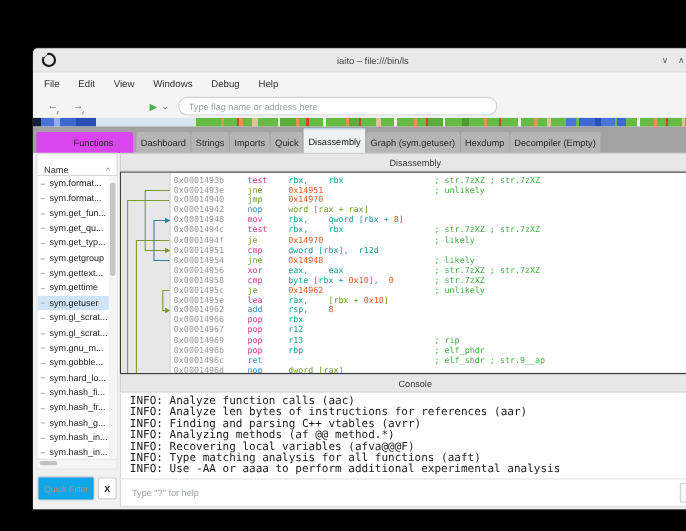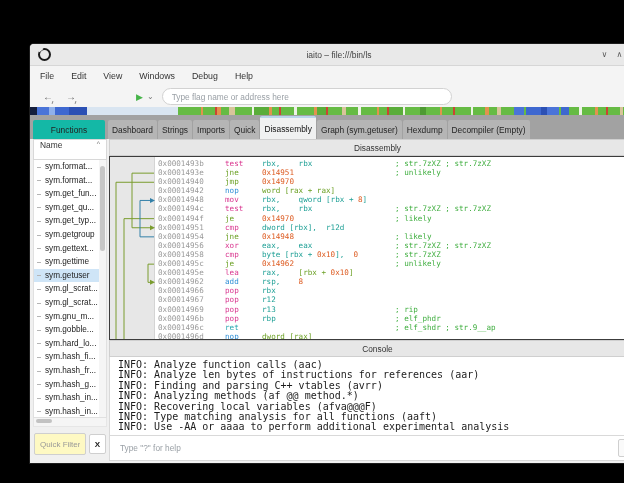--- a/index.html
+++ b/index.html
@@ -31,46 +31,46 @@
   .navarrow::after{content:"";position:absolute;right:0px;bottom:-2px;width:1px;height:3px;background:#8a8a8a;transform:rotate(18deg);}
   .play{color:var(--play-green);font-size:9px;margin-left:60px;line-height:10px;}
   .chev{font-size:8px;color:#777;margin-left:4px;}
   .searchbox{margin-left:8px;width:270px;height:15px;border:1px solid #d2d2d2;border-radius:9px;
     font-size:8.3px;padding:0 9px;color:#333;background:#fff;outline:none;font-family:"Liberation Sans",sans-serif;}
   .searchbox::placeholder{color:#9aa0a6;}
   
   .colorbar{height:8px;flex:0 0 auto;}
   
   .tabstrip{height:24px;background:#a2a2a2;display:flex;align-items:flex-end;flex:0 0 auto;}
-  .func-tab{width:72px;height:19px;margin-left:3px;background:#14b8a6;font-size:8.4px;color:#222;
-    display:flex;align-items:center;justify-content:center;border-radius:2px 2px 0 0;}
+  .func-tab{width:72px;height:19px;margin-left:3px;background:#d946ef;font-size:8.4px;color:#222;
+    display:flex;align-items:center;justify-content:center;border-radius:2px 2px 0 0;padding-left:16px;}
   .tabs{display:flex;align-items:flex-end;margin-left:3px;height:100%;}
   .tab{height:19px;background:var(--tab-inactive-bg);color:#252525;font-size:8.4px;
     display:flex;align-items:center;padding:0 4px;margin-right:1px;border-radius:2px 2px 0 0;}
   .tab.active{height:21px;background:var(--tab-active-bg);border-top:2px solid #b9d5ea;color:#111;}
   
   .body{flex:1;display:flex;padding:0 2px 2px 3px;gap:2px;min-height:0;}
   
   .sidebar{width:74px;display:flex;flex-direction:column;background:#f0f0f0;flex:0 0 auto;}
-  .name-header{height:19px;background:#fff;border:1px solid #d8d8d8;display:flex;align-items:flex-start;
+  .name-header{height:19px;background:#fff;border:1px solid #d8d8d8;display:flex;align-items:flex-end;
     font-size:8.4px;color:#333;padding:0 6px;flex:0 0 auto;}
   .name-header .sort{margin-left:auto;color:#777;font-size:7px;}
   .flist-wrap{flex:1;display:flex;background:#fff;border:1px solid #e0e0e0;border-top:none;min-height:0;overflow:hidden;}
   .flist{flex:1;overflow:hidden;}
   .fitem{height:13.6px;line-height:13.6px;font-size:8.2px;color:#222;padding-left:11px;position:relative;
     white-space:nowrap;overflow:hidden;}
   .fitem::before{content:"";position:absolute;left:3px;top:6.6px;width:4px;border-top:1px solid #b5b5b5;}
   .fitem.sel{background:var(--accent-selection);}
   .vscroll{width:7px;background:#f5f5f5;position:relative;flex:0 0 auto;}
   .vthumb{position:absolute;left:1px;top:6px;width:5px;height:85px;background:#c6c6c6;border-radius:3px;}
   .hscroll{height:8px;background:#f5f5f5;position:relative;flex:0 0 auto;border:1px solid #e6e6e6;border-top:none;}
   .hthumb{position:absolute;left:2px;top:1px;width:16px;height:4px;background:#c2c2c2;border-radius:2px;}
   .filter-row{height:34px;display:flex;align-items:center;padding:0 1px;gap:3px;flex:0 0 auto;}
   .filter-row input{flex:1;min-width:0;height:20px;border:1px solid #cfcfcf;border-radius:2px;font-size:8px;
-    padding:0 5px;outline:none;font-family:"Liberation Sans",sans-serif;background:#fef9c3;}
+    padding:0 5px;outline:none;font-family:"Liberation Sans",sans-serif;background:#0ea5e9;}
   .filter-row input::placeholder{color:#999;}
   .filter-row button{width:17px;height:20px;border:1px solid #cfcfcf;border-radius:2px;background:#fff;
     font-size:8px;font-weight:bold;color:#222;padding:0;}
   
   .main{flex:1;display:flex;flex-direction:column;min-width:0;}
   .panel-title{height:15px;background:#e7e7e7;border:1px solid #cfcfcf;font-size:8.3px;color:#333;
     display:flex;align-items:center;justify-content:center;flex:0 0 auto;}
   .disasm{height:182px;background:#fff;border:1px solid #3c3c3c;position:relative;flex:0 0 auto;
     overflow:hidden;font-family:"DejaVu Sans Mono",monospace;}
   .gutter{position:absolute;left:0;top:0;bottom:0;width:44px;background:#e7e7e7;border-right:1px solid #d4d4d4;}

